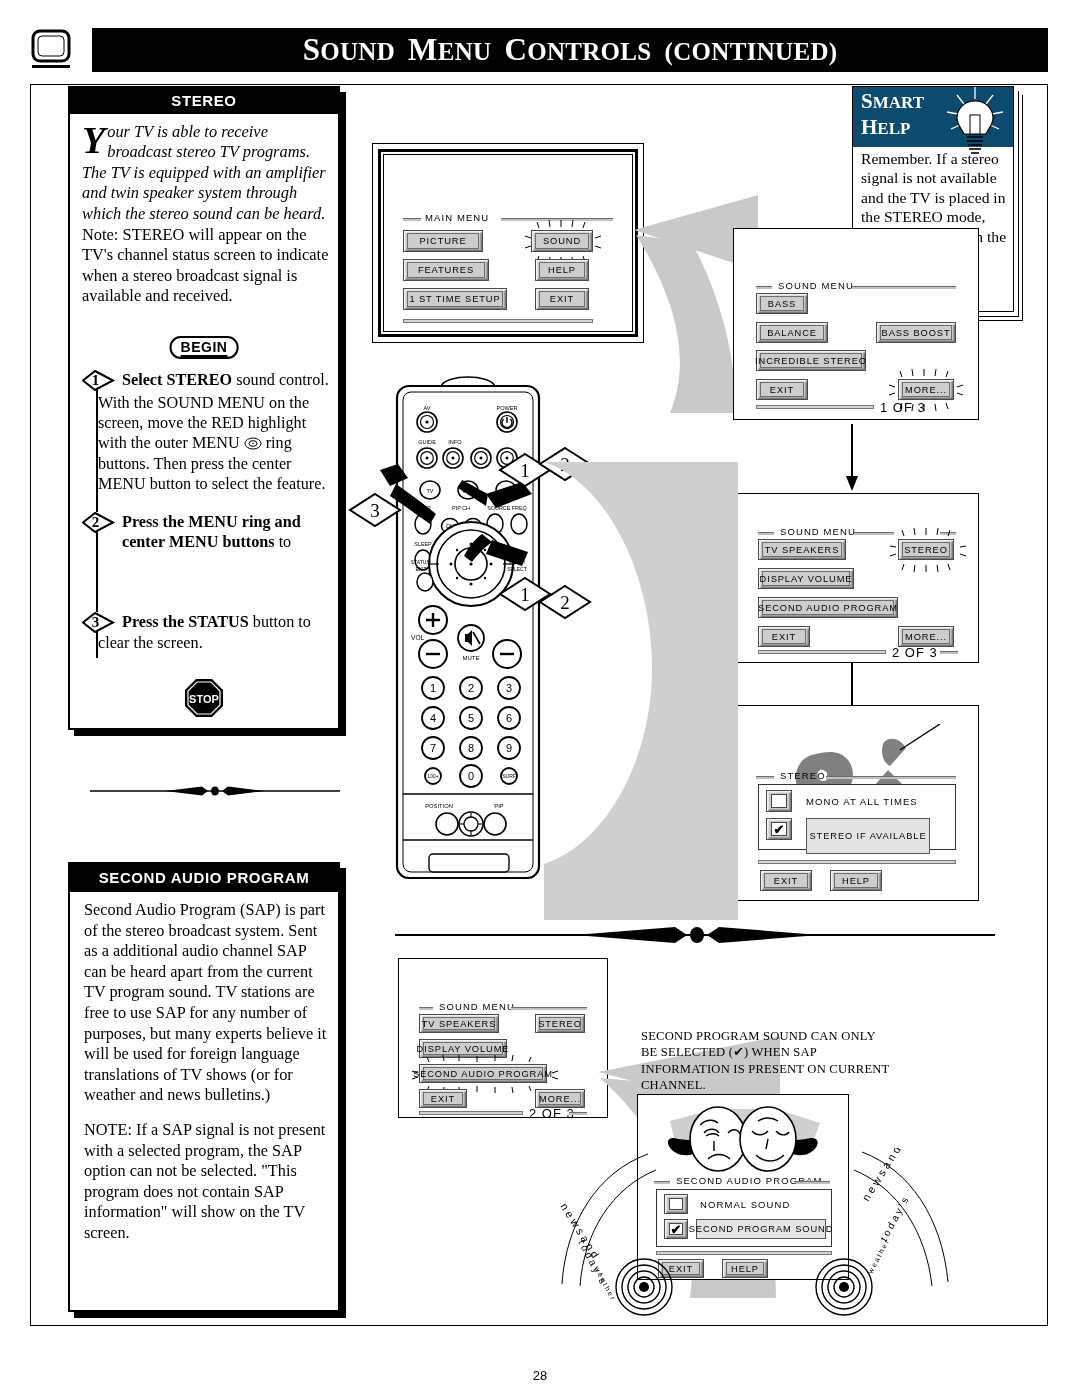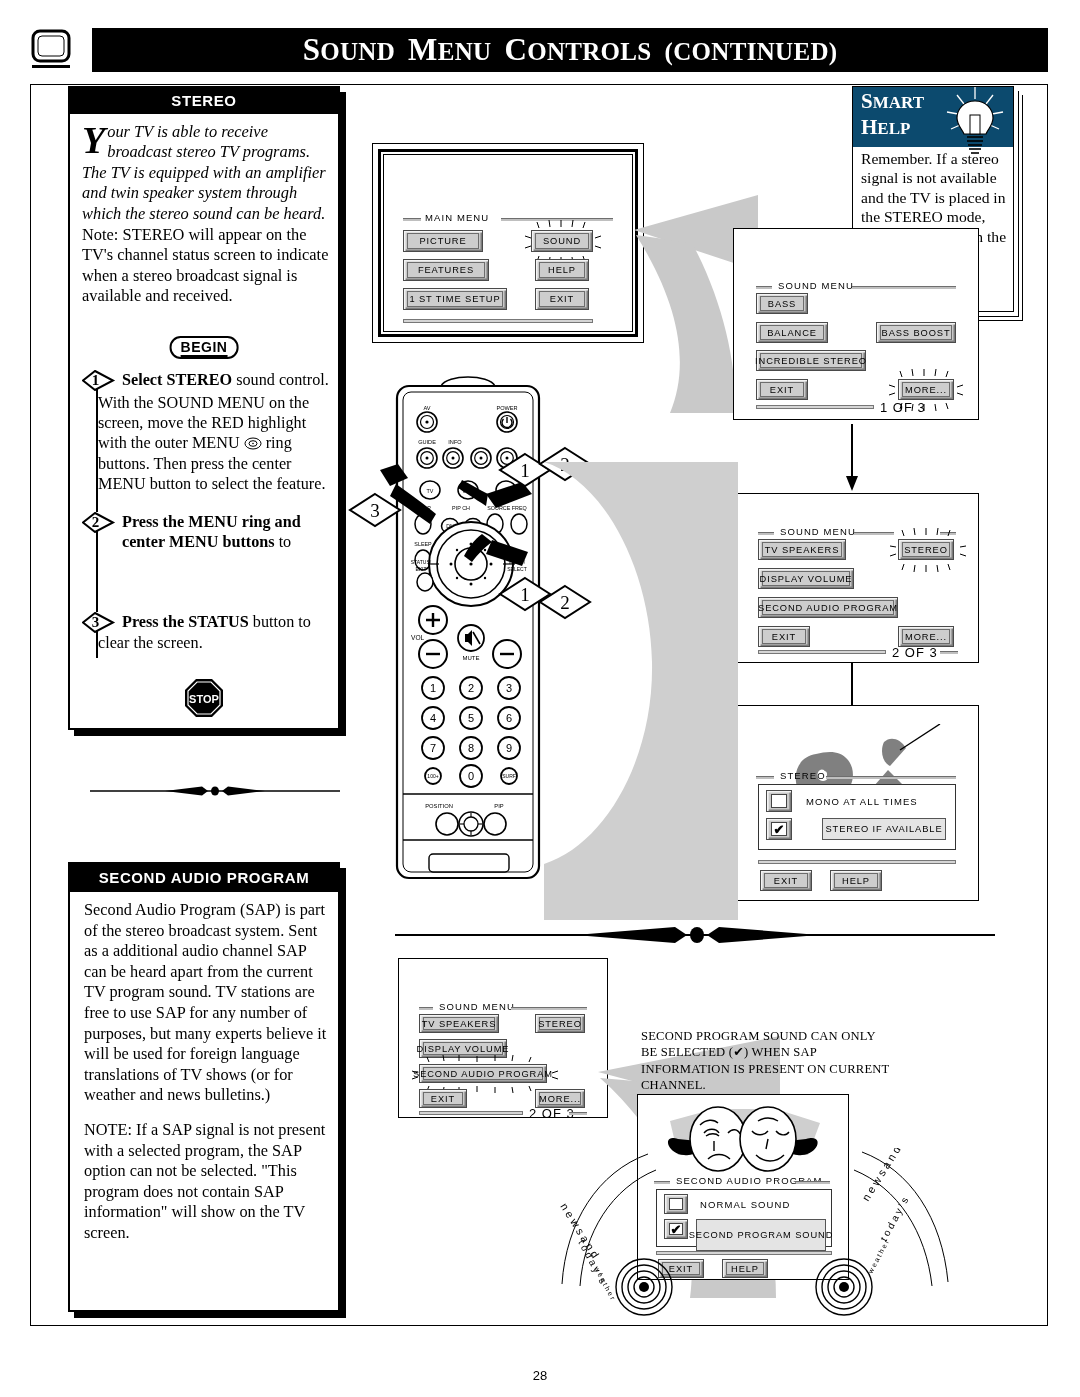--- a/index.html
+++ b/index.html
@@ -551,21 +551,21 @@
   <div class="osd-check" style="left:32px; top:84px;">
     <div class="sq"></div>
   </div>
   <div class="osd-label" style="left:72px; top:90px;">MONO AT ALL TIMES</div>
 
   <div class="osd-check" style="left:32px; top:112px;">
     <div class="sq">
       <span>✔</span>
     </div>
   </div>
-  <div class="osd-plain" style="left:88px; top:112px; width:124px; height:22px;">
+  <div class="osd-plain" style="left:72px; top:112px; width:124px; height:36px;">
     <span>STEREO IF AVAILABLE</span>
   </div>
 
   <div class="osd-botline" style="left:24px; top:154px; width:198px;"></div>
   <div class="osd-btn" style="left:26px; top:164px; width:52px; height:21px;">
     <span class="inner"></span>
       <span class="lbl">EXIT</span>
   </div>
   <div class="osd-btn" style="left:96px; top:164px; width:52px; height:21px;">
     <span class="inner"></span>
@@ -847,21 +847,21 @@
   <div class="osd-check" style="left:26px; top:99px; width:24px; height:20px;">
     <div class="sq"></div>
   </div>
   <div class="osd-label" style="left:62px; top:104px;">NORMAL SOUND</div>
 
   <div class="osd-check" style="left:26px; top:124px; width:24px; height:20px;">
     <div class="sq">
       <span>✔</span>
     </div>
   </div>
-  <div class="osd-plain" style="left:58px; top:124px; width:130px; height:32px;">
+  <div class="osd-plain" style="left:58px; top:124px; width:130px; height:20px;">
     <span>SECOND PROGRAM SOUND</span>
   </div>
 
   <div class="osd-botline" style="left:18px; top:156px; width:176px;"></div>
   <div class="osd-btn" style="left:20px; top:164px; width:46px; height:19px;">
     <span class="inner"></span>
       <span class="lbl">EXIT</span>
   </div>
   <div class="osd-btn" style="left:84px; top:164px; width:46px; height:19px;">
     <span class="inner"></span>

